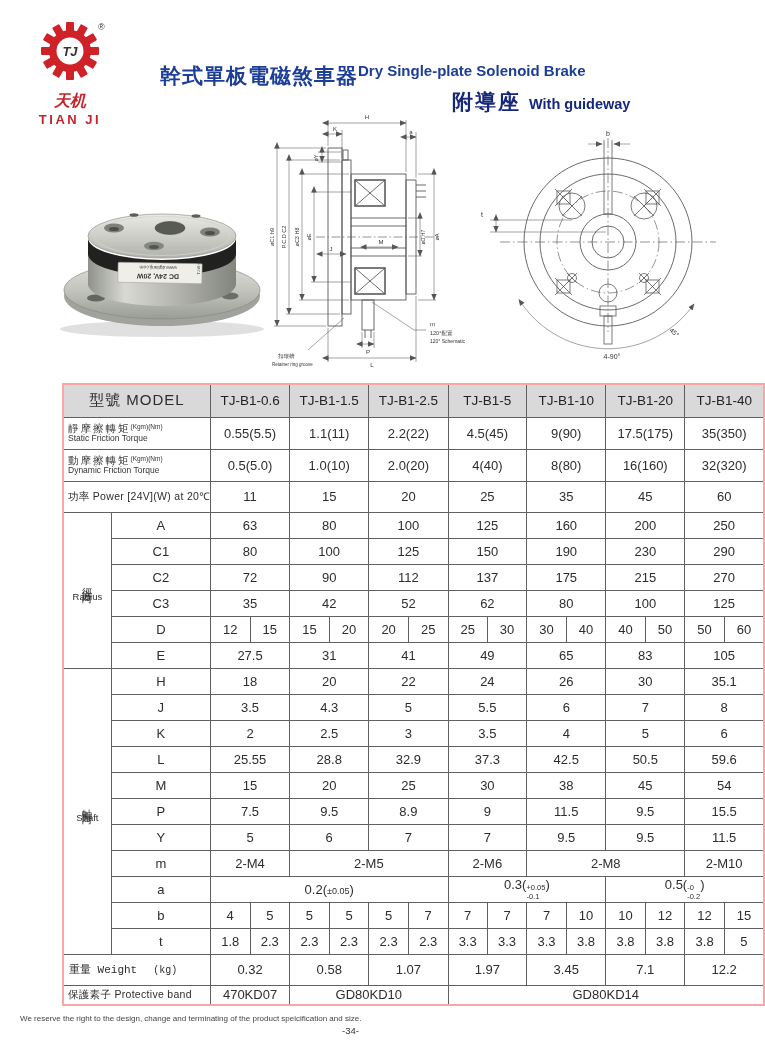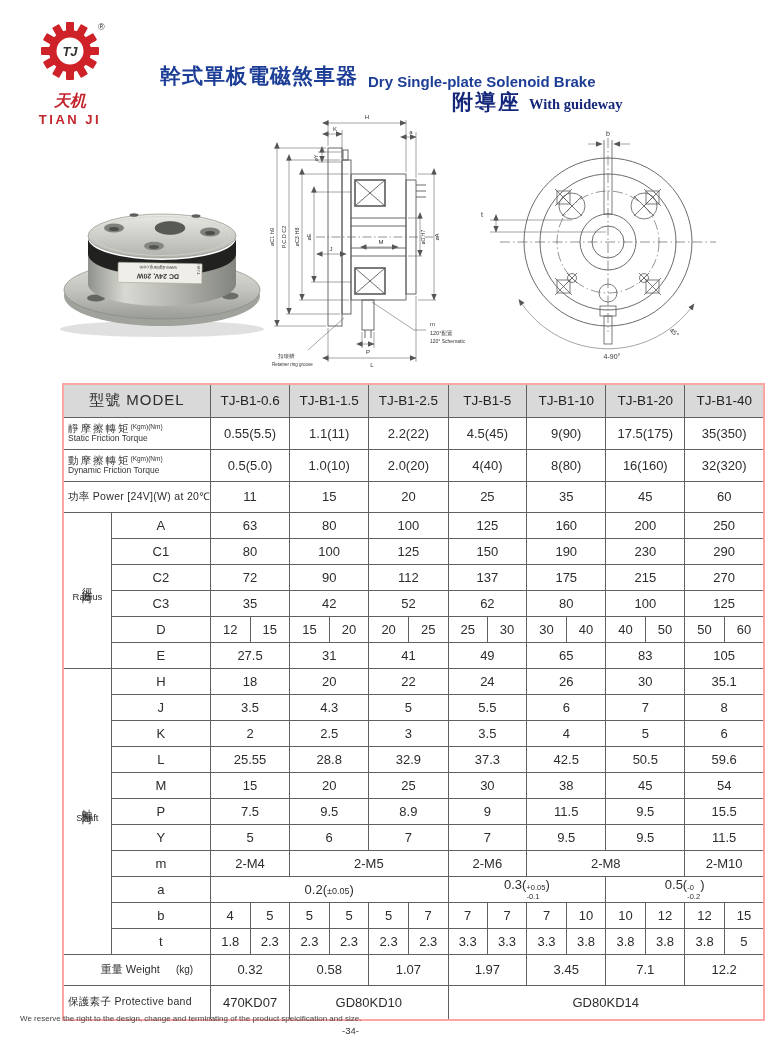--- a/index.html
+++ b/index.html
@@ -4,26 +4,26 @@
 <style>
   html,body {margin:0;padding:0;background:#888;}
   #page {position:relative;width:765px;height:1054px;background:#ffffff;
          font-family:"Liberation Sans",sans-serif;overflow:hidden;}
 
   
   .logo {position:absolute;left:18px;top:18px;width:104px;text-align:center;color:#c4242b;}
   .logo-zh {font-family:"Liberation Serif",serif;font-style:italic;font-weight:bold;font-size:16px;line-height:1;margin-top:1px;}
   .logo-en {font-size:13px;letter-spacing:2.5px;font-weight:bold;margin-top:3px;}
   .title {position:absolute;left:160px;top:18px;font-size:37px;font-weight:bold;font-style:italic;color:#1d3e96;letter-spacing:2px;}
-  .subtitle {position:absolute;left:160px;top:62px;display:flex;align-items:flex-end;gap:10px;color:#1d3e96;}
+  .subtitle {position:absolute;left:160px;top:62px;display:flex;align-items:flex-start;color:#1d3e96;}
   .sub-zh {font-size:21px;font-weight:bold;letter-spacing:1px;}
   .sub-en {font-size:15px;font-weight:bold;}
   .guideway {position:absolute;left:452px;top:88px;display:flex;align-items:baseline;gap:8px;color:#15277b;}
   .gw-zh {font-size:21px;font-weight:bold;letter-spacing:2px;}
-  .gw-en {font-size:14.5px;font-weight:bold;font-family:Liberation Serif, serif;}
+  .gw-en {font-size:14.5px;font-weight:bold;}
 
   
   .photo {position:absolute;left:58px;top:188px;}
   .secdraw {position:absolute;left:268px;top:106px;}
   .frontdraw {position:absolute;left:476px;top:118px;}
   svg text {font-family:"Liberation Sans",sans-serif;fill:#333;}
 
   
   .tablewrap {position:absolute;left:62px;top:383px;}
   .tablewrap table {border-collapse:collapse;table-layout:fixed;border:2px solid #fca5a5;}
@@ -33,21 +33,21 @@
   td.hl {font-size:15px;letter-spacing:1px;background:#d9d9d9;}
   td.lbl2 {text-align:left;padding:1px 0 1px 4px;line-height:1.15;}
   .lzh {font-size:10.5px;letter-spacing:2px;color:#333;}
   .lzh .sup {font-size:6.5px;letter-spacing:0;vertical-align:3px;}
   .len {font-size:8.5px;letter-spacing:0;color:#333;}
   td.lbl1 {text-align:left;padding-left:4px;font-size:10.5px;letter-spacing:0.3px;}
   .grpwrap {display:flex;flex-direction:column;align-items:center;gap:3px;}
   .vtext {writing-mode:vertical-rl;text-orientation:upright;font-size:10.5px;letter-spacing:3px;}
   .gen {font-size:9.5px;}
   td.sub {font-size:13px;}
-  td.wl {text-align:center;padding-left:20px;font-size:11px;}
+  td.wl {text-align:left;padding-left:5px;font-size:11px;font-family:Liberation Mono, monospace;}
   .wl2 {margin-left:16px;font-size:10px;}
   .stack {display:inline-flex;flex-direction:column;font-size:7.5px;line-height:1.1;text-align:left;vertical-align:-1px;}
   .tsm {font-size:9px;}
   .pre {font-size:13px;}
 
   
   .footer {position:absolute;left:12px;top:1013px;color:#222;}
   .f-zh {font-size:9.5px;letter-spacing:0.5px;}
   .f-en {font-size:8px;color:#444;margin-left:8px;margin-top:1px;}
   .pageno {position:absolute;left:342px;top:1025px;font-size:9.5px;color:#333;}
@@ -536,21 +536,21 @@
           <tr style="height: 31px;">
             <td colspan="2" class="wl"><span class="wl1">重量 Weight</span><span class="wl2">(kg)</span></td>
             <td colspan="2" class="v">0.32</td>
             <td colspan="2" class="v">0.58</td>
             <td colspan="2" class="v">1.07</td>
             <td colspan="2" class="v">1.97</td>
             <td colspan="2" class="v">3.45</td>
             <td colspan="2" class="v">7.1</td>
             <td colspan="2" class="v">12.2</td>
           </tr>
-          <tr style="height: 35px;">
+          <tr style="height: 20px;">
             <td colspan="2" class="lbl1">保護素子 Protective band</td>
             <td colspan="2" class="v">470KD07</td>
             <td colspan="4" class="v">GD80KD10</td>
             <td colspan="8" class="v">GD80KD14</td>
           </tr>
         </tbody>
     </table>
   </div>
 
   <div class="footer">

